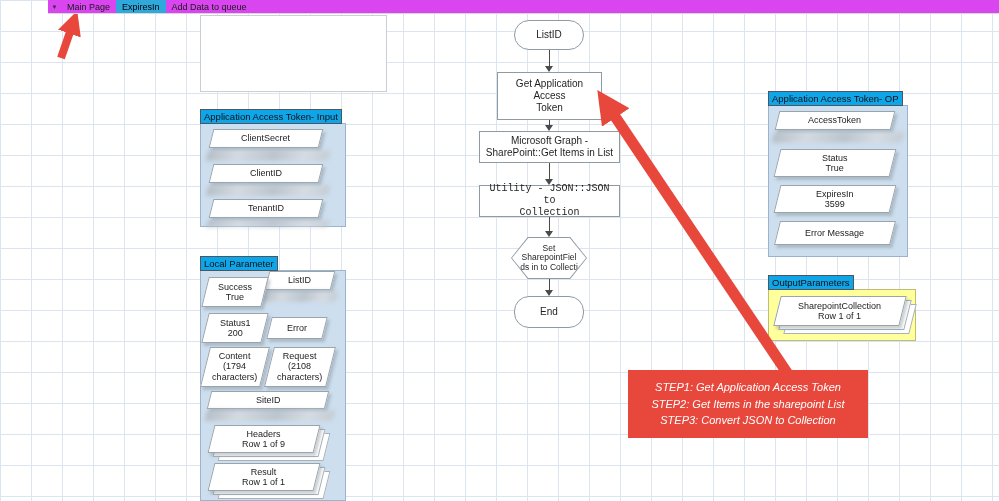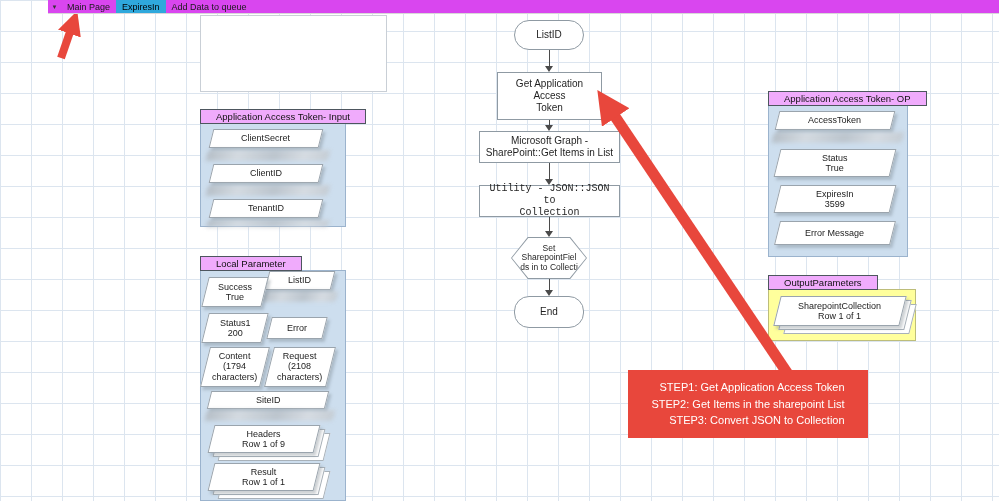--- a/index.html
+++ b/index.html
@@ -35,22 +35,22 @@
     clip-path:polygon(22% 0,78% 0,100% 50%,78% 100%,22% 100%,0 50%);}
   .hexf{position:absolute;inset:1px;background:#fff;
     clip-path:polygon(22% 0,78% 0,100% 50%,78% 100%,22% 100%,0 50%);
     display:flex;align-items:center;justify-content:center;text-align:center;
     font-size:8.5px;line-height:1.12;color:#1f1f1f;white-space:pre-line;}
   .flow-line{position:absolute;width:0;border-left:1px solid #4a4a4a;z-index:1;}
   .flow-head{position:absolute;width:0;height:0;border-left:4px solid transparent;
     border-right:4px solid transparent;border-top:6px solid #4a4a4a;z-index:1;}
   
   .panel-label{
-    position:absolute;background:#f0abfc;border:1px solid #4d565e;color:#111;
-    font-size:9.5px;padding:1px 15px;white-space:nowrap;z-index:3;box-sizing:border-box;
+    position:absolute;background:#0ea5e9;border:1px solid #4d565e;color:#111;
+    font-size:9.5px;padding:1px 3px;white-space:nowrap;z-index:3;box-sizing:border-box;
   }
   .container{position:absolute;box-sizing:border-box;z-index:1;}
   .c-blue{background:#cddeee;border:1px solid #9bb3cd;}
   .c-yellow{background:#ffff9c;border:1px solid #bdbd7a;}
   .para{
     position:absolute;box-sizing:border-box;transform:skewX(-14deg);
     background:#fff;border:1px solid #9aa4ad;
     box-shadow:3px 3px 3px rgba(110,120,130,.35);
     display:flex;align-items:center;justify-content:center;z-index:2;
   }
@@ -61,22 +61,22 @@
   .para.ghost{box-shadow:none;border-color:#a8b1b9;background:#fff;}
   .redact{
     position:absolute;transform:skewX(-14deg);z-index:2;border-radius:2px;
     background:linear-gradient(90deg,#aeb4ba,#d6d9dc 25%,#b6bcc2 55%,#d9dbde 80%,#c2c7cc);
     filter:blur(2.2px);opacity:.75;
   }
   .blankbox{position:absolute;background:#fff;border:1px solid #c9cfd6;z-index:1;}
   
   .redbox{
     position:absolute;background:#e8473c;color:#fff;z-index:4;
-    display:flex;align-items:center;justify-content:center;text-align:right;
-    font-size:11px;line-height:1.5;white-space:pre-line;box-sizing:border-box;
+    display:flex;align-items:center;justify-content:center;text-align:center;
+    font-size:11px;line-height:1.5;white-space:pre-line;box-sizing:border-box;font-style:italic;
   }
   .arrows-svg{position:absolute;top:0;left:0;z-index:3;pointer-events:none;}
 </style>
 </head>
 <body>
 
 <div class="canvas"></div>
 
 <div class="tabbar">
   <div class="tab-dd">▼</div>

